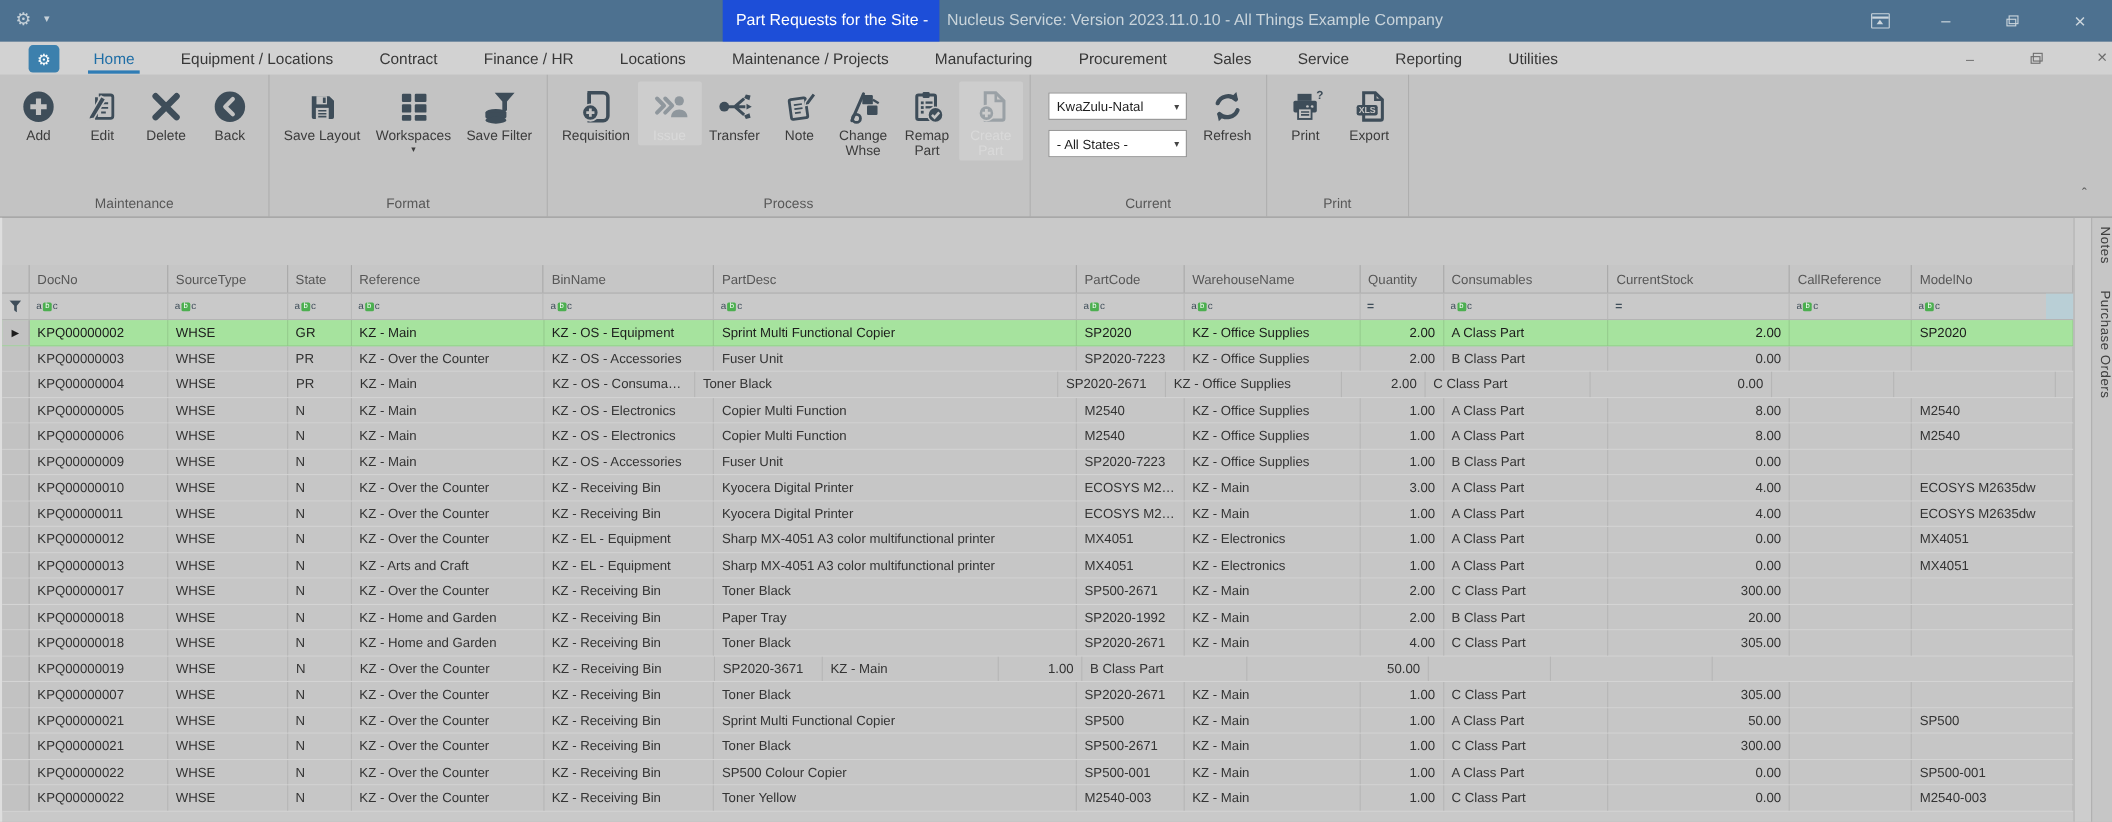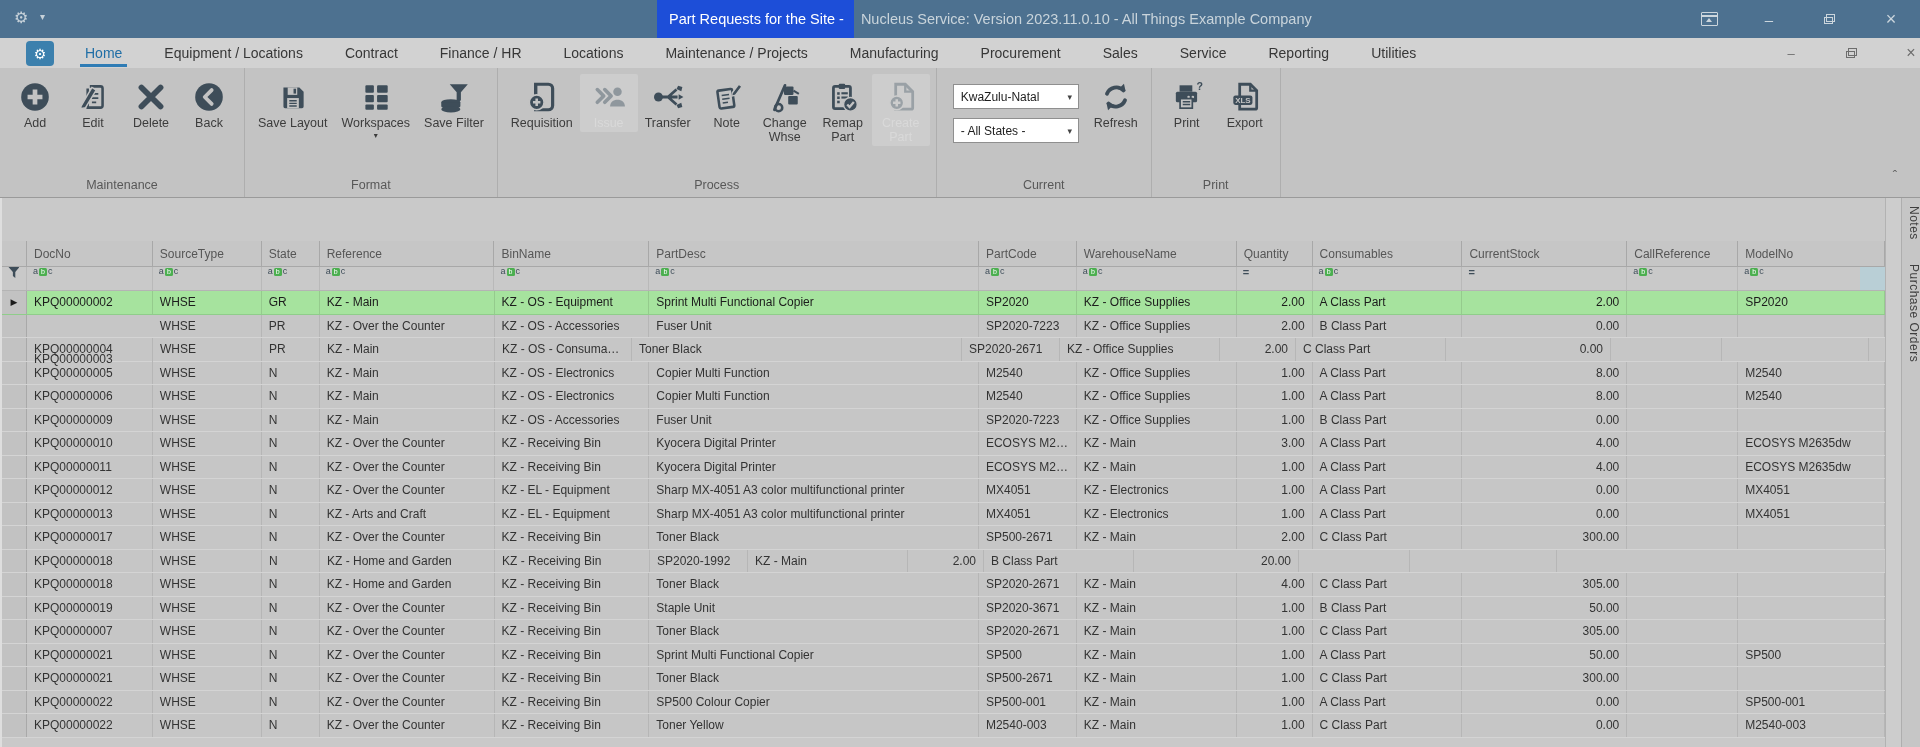--- a/index.html
+++ b/index.html
@@ -61,21 +61,21 @@
   .gp-hint{font-size:12px;color:#6b6b6b;padding-left:8px;}
   .searchbtn{position:absolute;right:14px;top:12px;width:18px;height:18px;cursor:pointer;}
   .searchbtn .lens{position:absolute;right:3px;top:0;width:9px;height:9px;border:2px solid #4a4a4a;border-radius:50%;}
   .searchbtn .handle{position:absolute;left:2px;bottom:1px;width:7px;height:2px;background:#4a4a4a;transform:rotate(45deg);}
 
   .ghead{position:absolute;left:0;top:43px;width:1883px;height:26px;display:flex;background:#c6c6c6;border-bottom:1px solid #a8a8a8;box-sizing:border-box;}
   .hcell{height:100%;box-sizing:border-box;border-right:1px solid #a8a8a8;font-size:12px;color:#565656;display:flex;align-items:center;padding-left:7px;overflow:hidden;white-space:nowrap;cursor:pointer;}
   .hcell.ind{padding:0;cursor:default;}
 
   .gfilter{position:absolute;left:0;top:69px;width:1883px;height:24px;display:flex;background:#c9c9c9;border-bottom:1px solid #b4b4b4;box-sizing:border-box;}
-  .fcell{height:100%;box-sizing:border-box;border-right:1px solid #b9b9b9;display:flex;align-items:flex-start;padding-left:6px;cursor:text;}
+  .fcell{height:100%;box-sizing:border-box;border-right:1px solid #b9b9b9;display:flex;align-items:center;padding-left:6px;cursor:text;}
   .fcell.ind{justify-content:center;padding:0;}
   .fcell.blue-tail{position:absolute;right:0;top:0;width:25px;height:23px;background:#b9cfd6;border:none;}
   .funnel{width:11px;height:11px;background:#3e4d59;clip-path:polygon(0 0,100% 0,62% 45%,62% 100%,40% 82%,40% 45%);}
   .abc{display:flex;align-items:center;gap:1px;font-size:9px;color:#3e4d59;line-height:9px;}
   .abc .gb{display:inline-block;width:8px;height:8px;background:#4caf50;border-radius:1.5px;color:#ffffff;font-size:7px;text-align:center;line-height:8px;}
   .eq{font-size:11px;color:#3e4d59;font-weight:bold;line-height:10px;}
 
   .grows{position:absolute;left:0;top:93px;width:1883px;}
   .grow{display:flex;height:23.5px;box-sizing:border-box;background:#c6c6c6;border-bottom:1px solid #d4d4d4;cursor:pointer;}
   .gcell{height:100%;box-sizing:border-box;border-right:1px solid #b6b6b6;font-size:12px;color:#333333;display:flex;align-items:center;padding:0 7px;white-space:nowrap;overflow:hidden;text-overflow:ellipsis;display:block;line-height:22.5px;}
@@ -466,21 +466,21 @@
           <div class="gcell" style="width: 98px;">SP2020</div>
           <div class="gcell" style="width: 160px;">KZ - Office Supplies</div>
           <div class="gcell num" style="width: 76px;">2.00</div>
           <div class="gcell" style="width: 150px;">A Class Part</div>
           <div class="gcell num" style="width: 165px;">2.00</div>
           <div class="gcell" style="width: 111px;"></div>
           <div class="gcell" style="width: 147px;">SP2020</div>
         </div>
         <div class="grow">
           <div class="gcell ind" style="width: 25px;"></div>
-          <div class="gcell" style="width: 126px; margin-top: 33px;">KPQ00000003</div>
+          <div class="gcell" style="width: 126px;">KPQ00000003</div>
           <div class="gcell" style="width: 109px;">WHSE</div>
           <div class="gcell" style="width: 58px;">PR</div>
           <div class="gcell" style="width: 175px;">KZ - Over the Counter</div>
           <div class="gcell" style="width: 155px;">KZ - OS - Accessories</div>
           <div class="gcell" style="width: 330px;">Fuser Unit</div>
           <div class="gcell" style="width: 98px;">SP2020-7223</div>
           <div class="gcell" style="width: 160px;">KZ - Office Supplies</div>
           <div class="gcell num" style="width: 76px;">2.00</div>
           <div class="gcell" style="width: 150px;">B Class Part</div>
           <div class="gcell num" style="width: 165px;">0.00</div>
@@ -631,20 +631,21 @@
           <div class="gcell" style="width: 111px;"></div>
           <div class="gcell" style="width: 147px;"></div>
         </div>
         <div class="grow">
           <div class="gcell ind" style="width: 25px;"></div>
           <div class="gcell" style="width: 126px;">KPQ00000018</div>
           <div class="gcell" style="width: 109px;">WHSE</div>
           <div class="gcell" style="width: 58px;">N</div>
           <div class="gcell" style="width: 175px;">KZ - Home and Garden</div>
           <div class="gcell" style="width: 155px;">KZ - Receiving Bin</div>
+          <div class="gcell" style="width: 330px;">Paper Tray</div>
           <div class="gcell" style="width: 98px;">SP2020-1992</div>
           <div class="gcell" style="width: 160px;">KZ - Main</div>
           <div class="gcell num" style="width: 76px;">2.00</div>
           <div class="gcell" style="width: 150px;">B Class Part</div>
           <div class="gcell num" style="width: 165px;">20.00</div>
           <div class="gcell" style="width: 111px;"></div>
           <div class="gcell" style="width: 147px;"></div>
         </div>
         <div class="grow">
           <div class="gcell ind" style="width: 25px;"></div>
@@ -662,21 +663,20 @@
           <div class="gcell" style="width: 111px;"></div>
           <div class="gcell" style="width: 147px;"></div>
         </div>
         <div class="grow">
           <div class="gcell ind" style="width: 25px;"></div>
           <div class="gcell" style="width: 126px;">KPQ00000019</div>
           <div class="gcell" style="width: 109px;">WHSE</div>
           <div class="gcell" style="width: 58px;">N</div>
           <div class="gcell" style="width: 175px;">KZ - Over the Counter</div>
           <div class="gcell" style="width: 155px;">KZ - Receiving Bin</div>
-          <div class="gcell" style="width: 330px;">Staple Unit</div>
           <div class="gcell" style="width: 98px;">SP2020-3671</div>
           <div class="gcell" style="width: 160px;">KZ - Main</div>
           <div class="gcell num" style="width: 76px;">1.00</div>
           <div class="gcell" style="width: 150px;">B Class Part</div>
           <div class="gcell num" style="width: 165px;">50.00</div>
           <div class="gcell" style="width: 111px;"></div>
           <div class="gcell" style="width: 147px;"></div>
         </div>
         <div class="grow">
           <div class="gcell ind" style="width: 25px;"></div>

